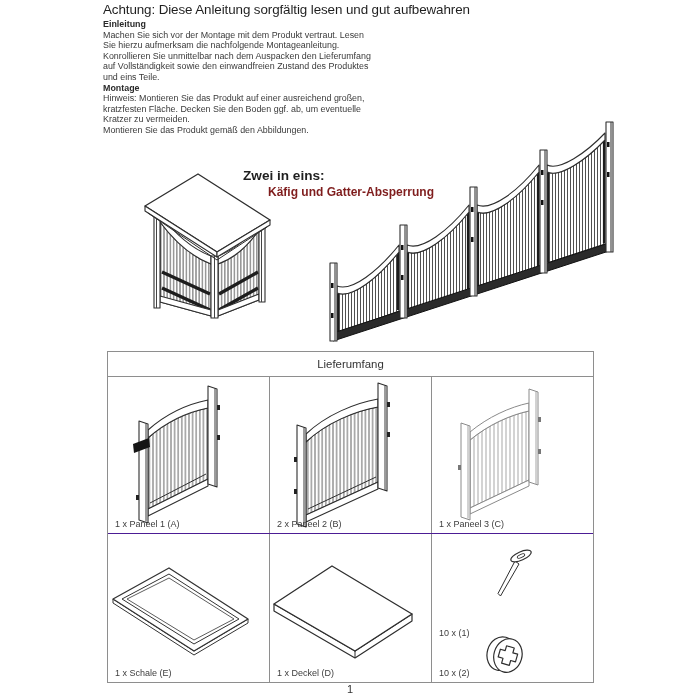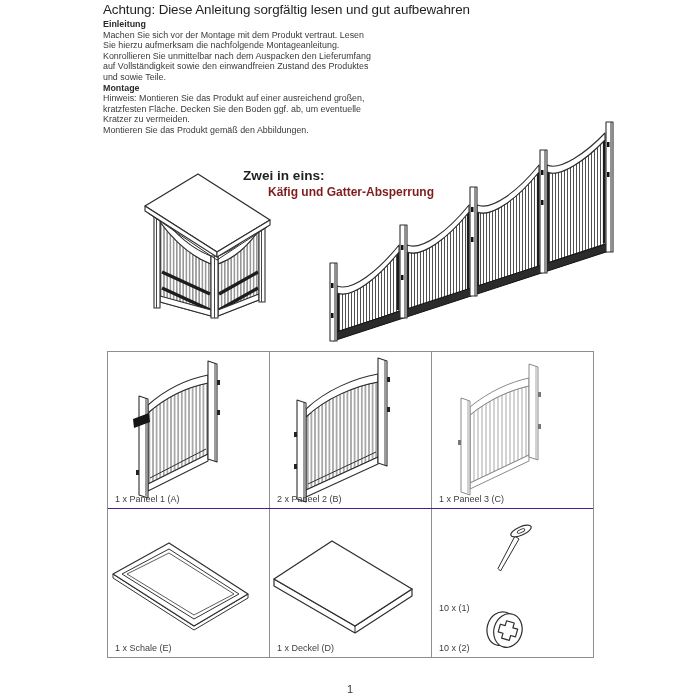--- a/index.html
+++ b/index.html
@@ -69,21 +69,21 @@
 <div class="page">
 
   <div class="doc-title">Achtung: Diese Anleitung sorgfältig lesen und gut aufbewahren</div>
 
   <div class="textblock">
     <div class="h">Einleitung</div>
     <div>Machen Sie sich vor der Montage mit dem Produkt vertraut. Lesen</div>
     <div>Sie hierzu aufmerksam die nachfolgende Montageanleitung.</div>
     <div>Konrollieren Sie unmittelbar nach dem Auspacken den Lieferumfang</div>
     <div>auf Vollständigkeit sowie den einwandfreien Zustand des Produktes</div>
-    <div>und sowie Teile.</div>
+    <div>und eins Teile.</div>
     <div class="h">Montage</div>
     <div>Hinweis: Montieren Sie das Produkt auf einer ausreichend großen,</div>
     <div>kratzfesten Fläche. Decken Sie den Boden ggf. ab, um eventuelle</div>
     <div>Kratzer zu vermeiden.</div>
     <div>Montieren Sie das Produkt gemäß den Abbildungen.</div>
   </div>
 
   <div class="caption-1">Zwei in eins:</div>
   <div class="caption-2">Käfig und Gatter-Absperrung</div>
 
@@ -156,20 +156,21 @@
           <rect x="151" y="127" width="2.5" height="5"></rect>
         <rect x="221" y="60" width="2.5" height="5"></rect>
           <rect x="221" y="90" width="2.5" height="5"></rect>
         <rect x="287" y="32" width="2.5" height="5"></rect>
           <rect x="287" y="62" width="2.5" height="5"></rect>
       </g>
     </g>
   </svg>
 
   <div class="liefer-table">
+    <div class="lt-header">Lieferumfang</div>
 
     <div class="lt-row r1">
 
       <div class="lt-cell">
         <svg width="161" height="156" viewBox="0 0 161 156">
           <defs>
             <pattern id="pa1" width="3.6" height="8" patternUnits="userSpaceOnUse">
               <line x1="1.8" y1="0" x2="1.8" y2="8" stroke="#4a4a4a" stroke-width="0.9"></line>
             </pattern>
           </defs>

